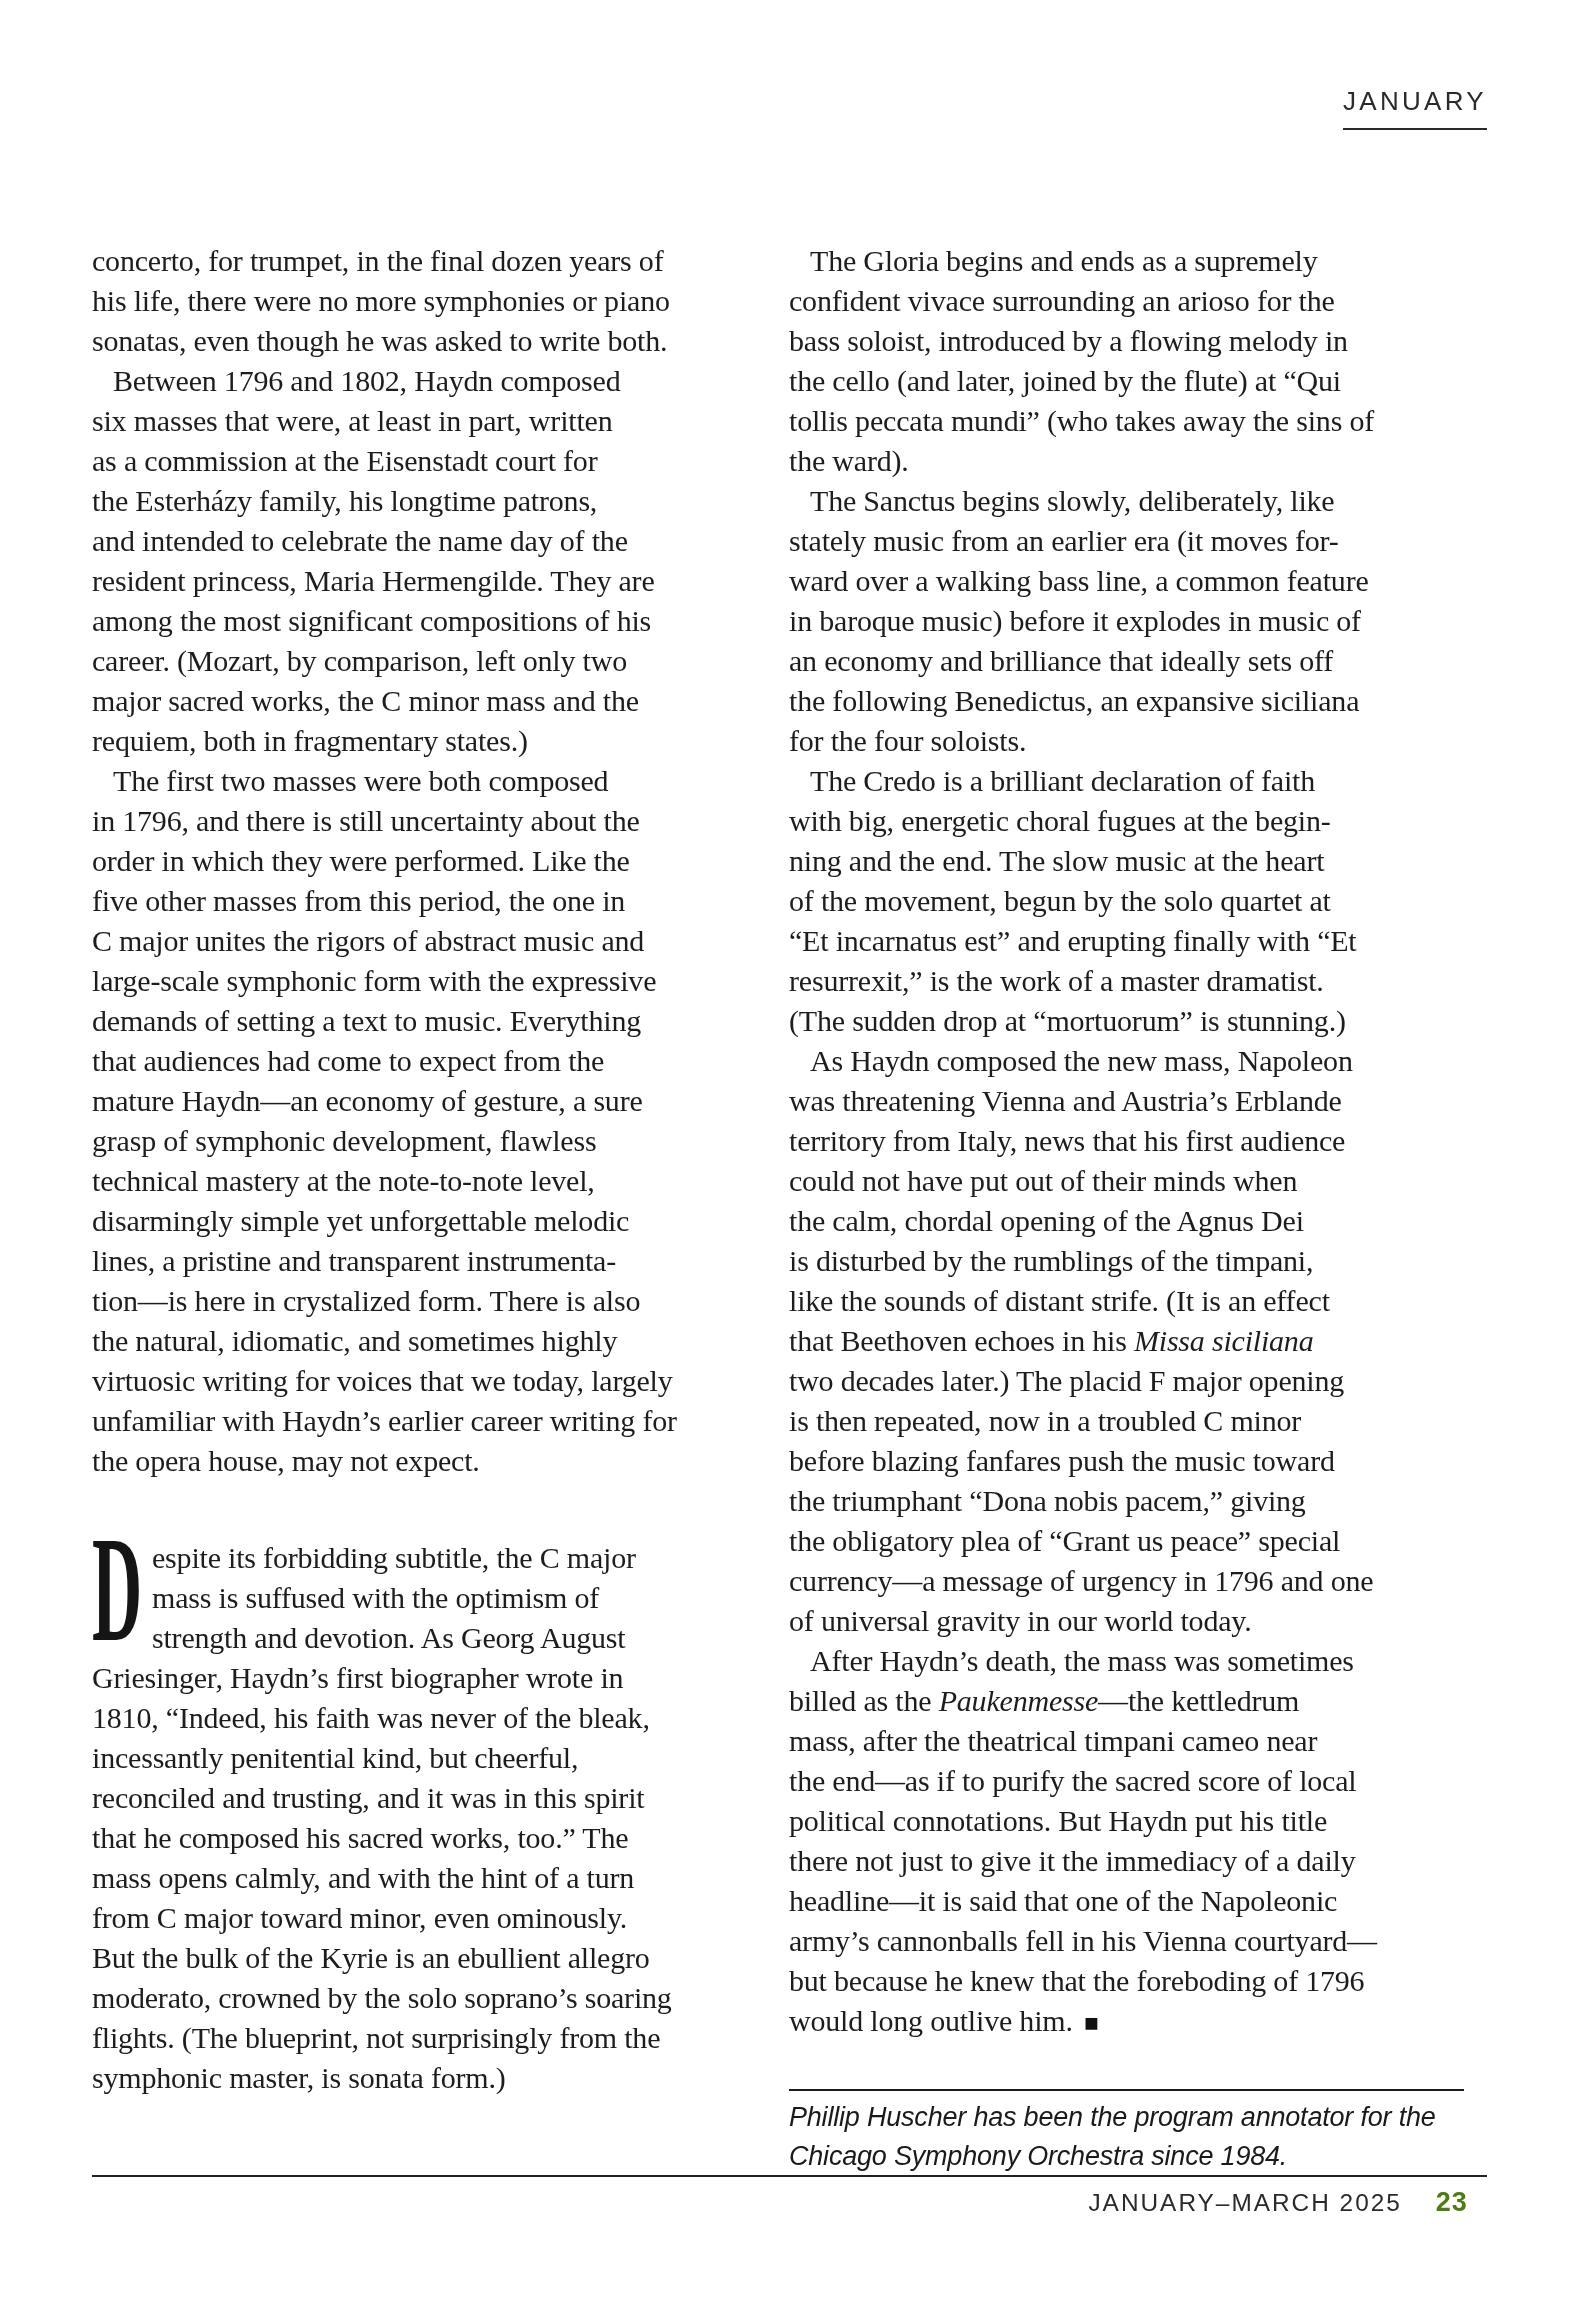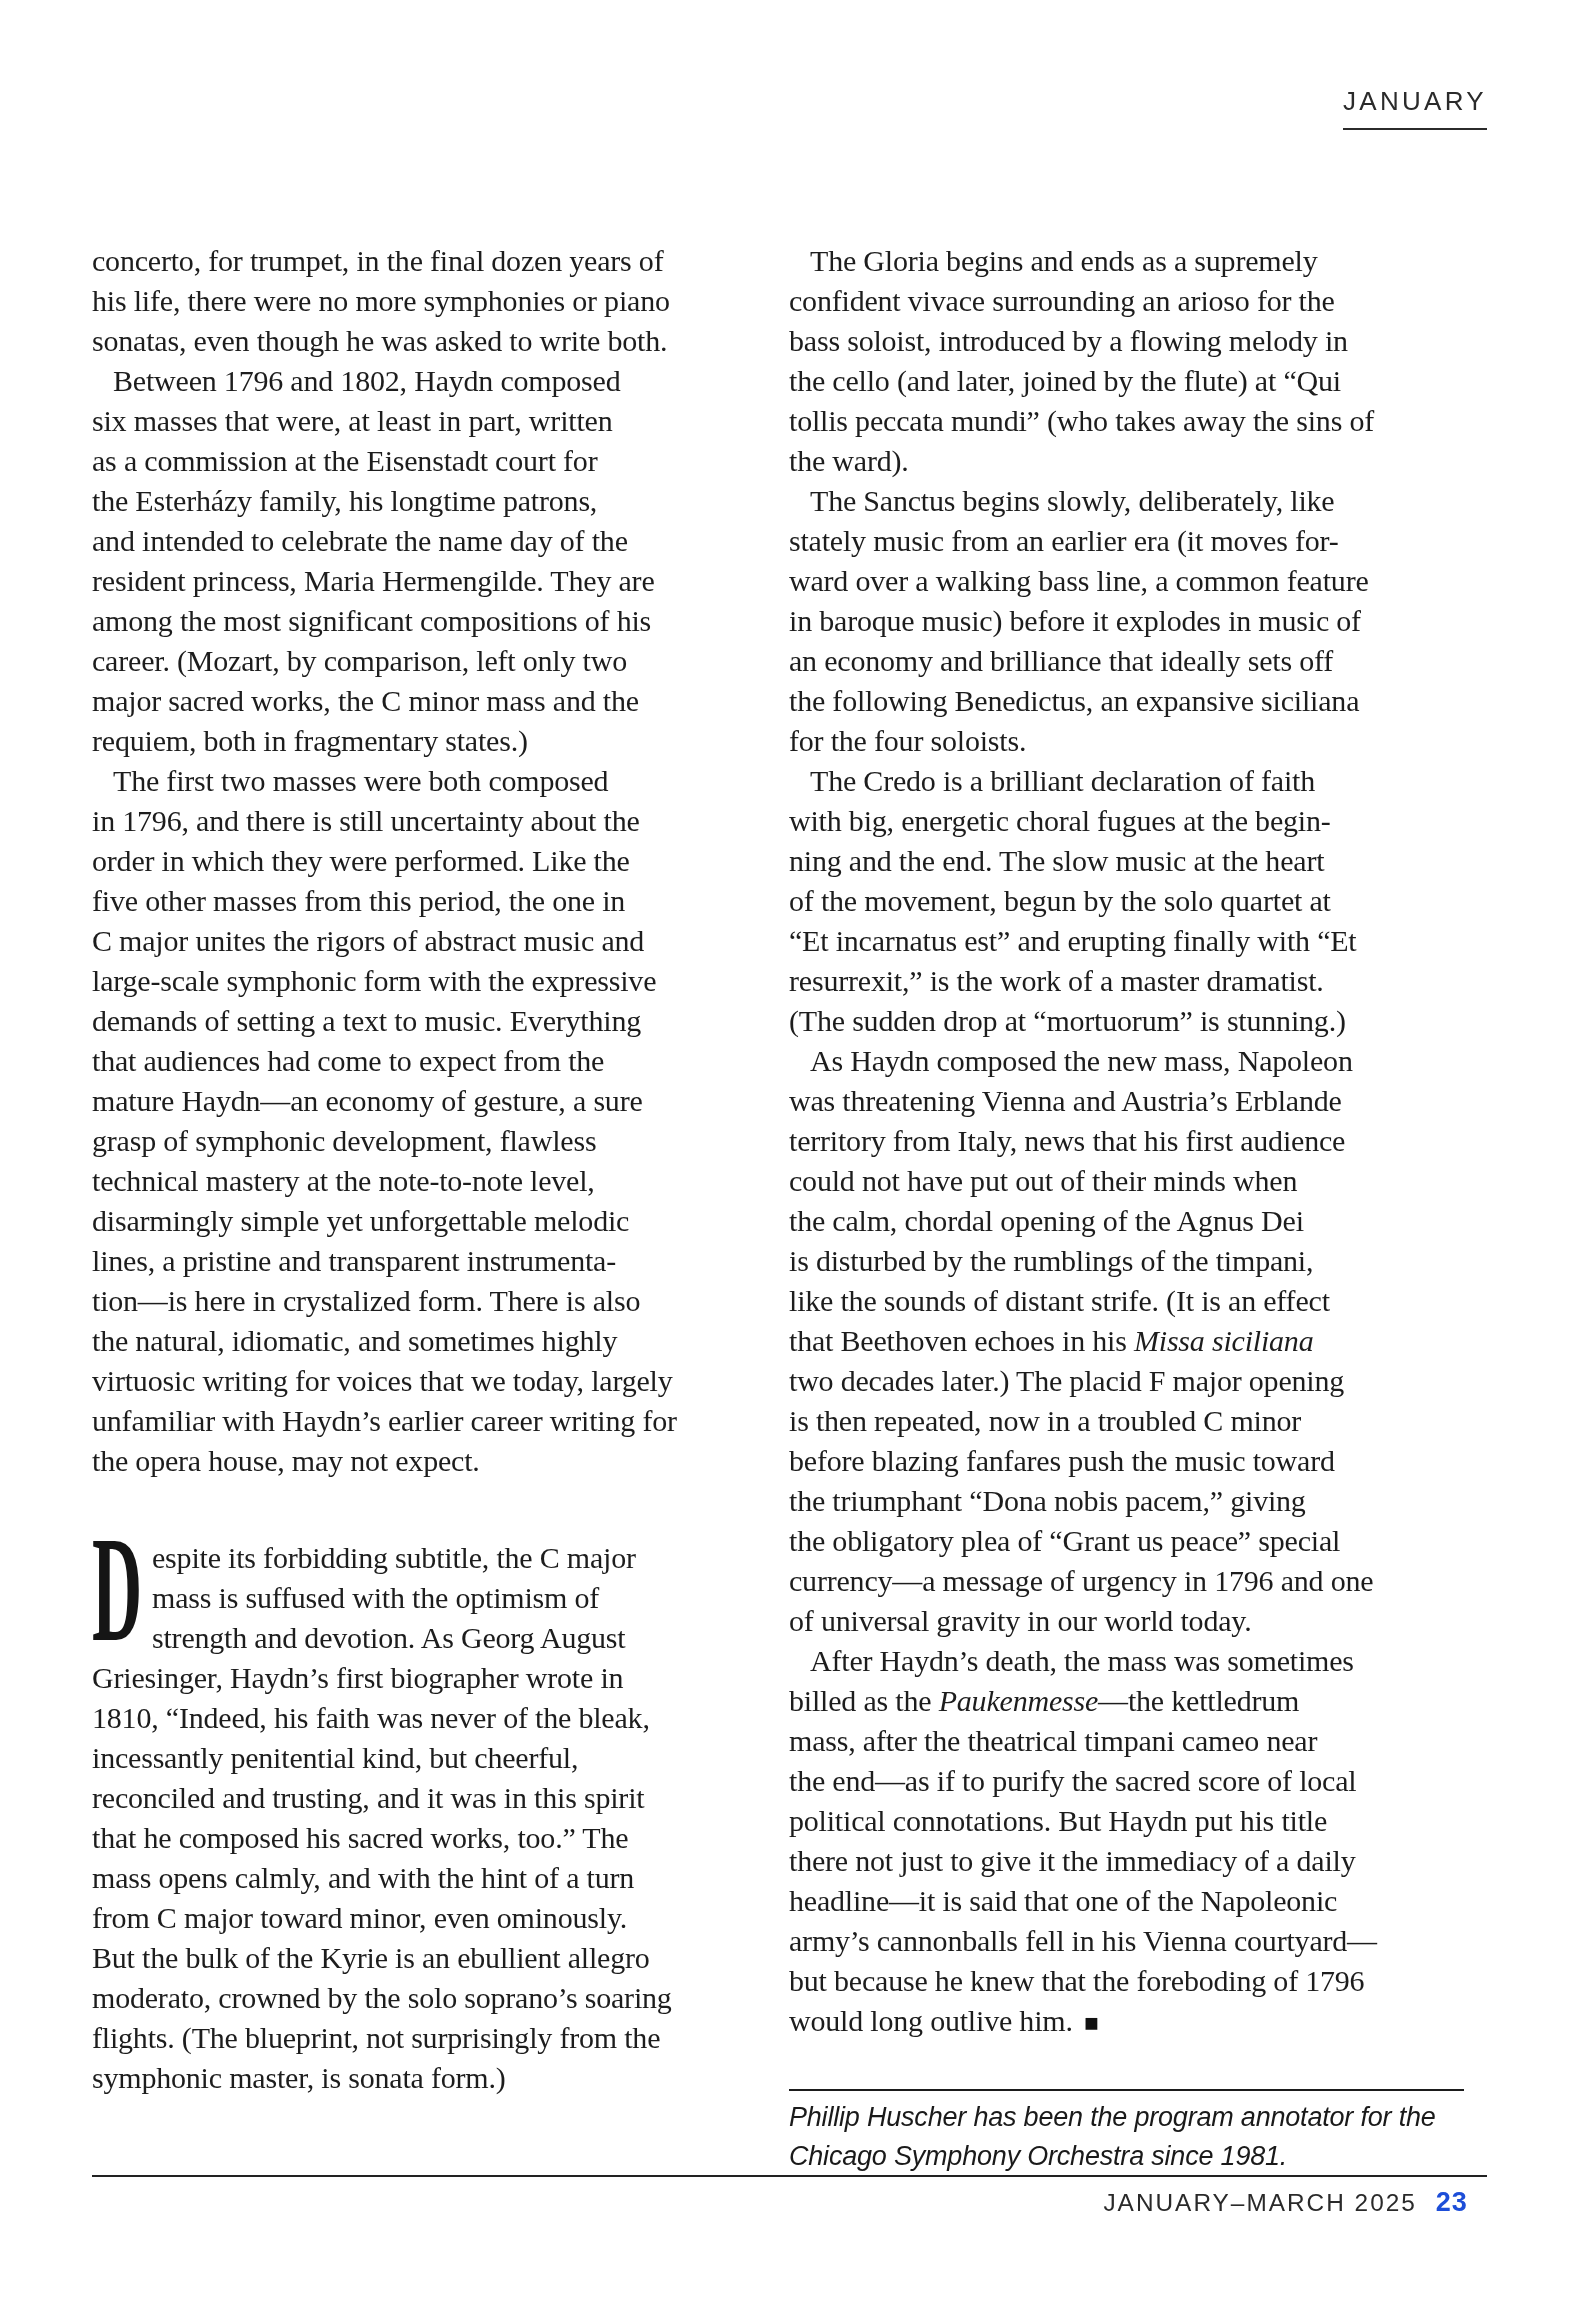--- a/index.html
+++ b/index.html
@@ -108,22 +108,22 @@
     font-family: "Liberation Sans", sans-serif;
   }
   .footer-issue {
     font-size: 24.4px;
     letter-spacing: 2px;
     color: #2a2a2a;
   }
   .footer-page {
     font-size: 27px;
     font-weight: bold;
-    color: #1d4ed8;
-    margin-left: 19px;
+    color: #4d7c0f;
+    margin-left: 34px;
     letter-spacing: 0.8px;
   }
 </style>
 </head>
 <body>
 
 <div class="comments-header">
   <span>JANUARY</span>
   <div class="comments-rule"></div>
 </div>
@@ -218,21 +218,21 @@
 the end—as if to purify the sacred score of local
 political connotations. But Haydn put his title
 there not just to give it the immediacy of a daily
 headline—it is said that one of the Napoleonic
 army’s cannonballs fell in his Vienna courtyard—
 but because he knew that the foreboding of 1796
 would long outlive him.</span><span class="end-mark">■</span></p>
     <div class="bio">
       <div class="bio-rule"></div>
       <p class="bio-text"><span>Phillip Huscher has been the program annotator for the
-Chicago Symphony Orchestra since 1981.</span></p>
+Chicago Symphony Orchestra since 1984.</span></p>
     </div>
   </div>
 </div>
 
 <div class="footer">
   <div class="footer-rule"></div>
   <div class="footer-line">
     <span class="footer-issue">JANUARY–MARCH 2025</span><span class="footer-page">23</span>
   </div>
 </div>

